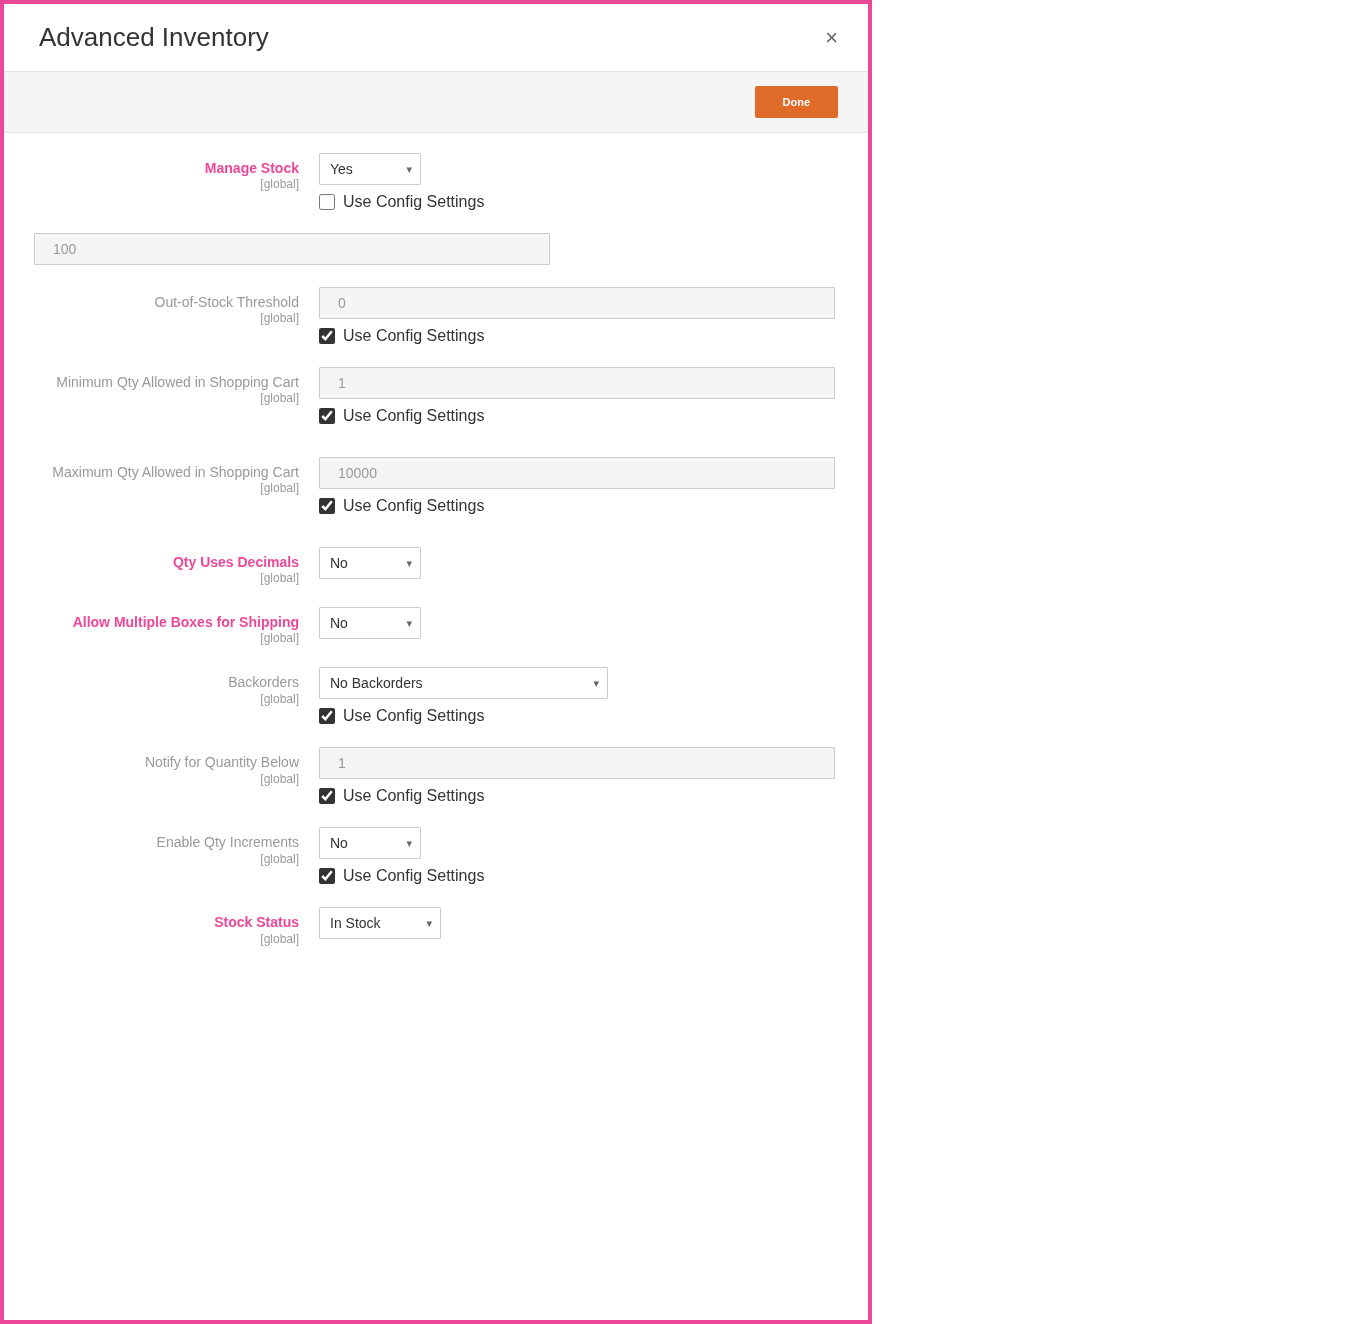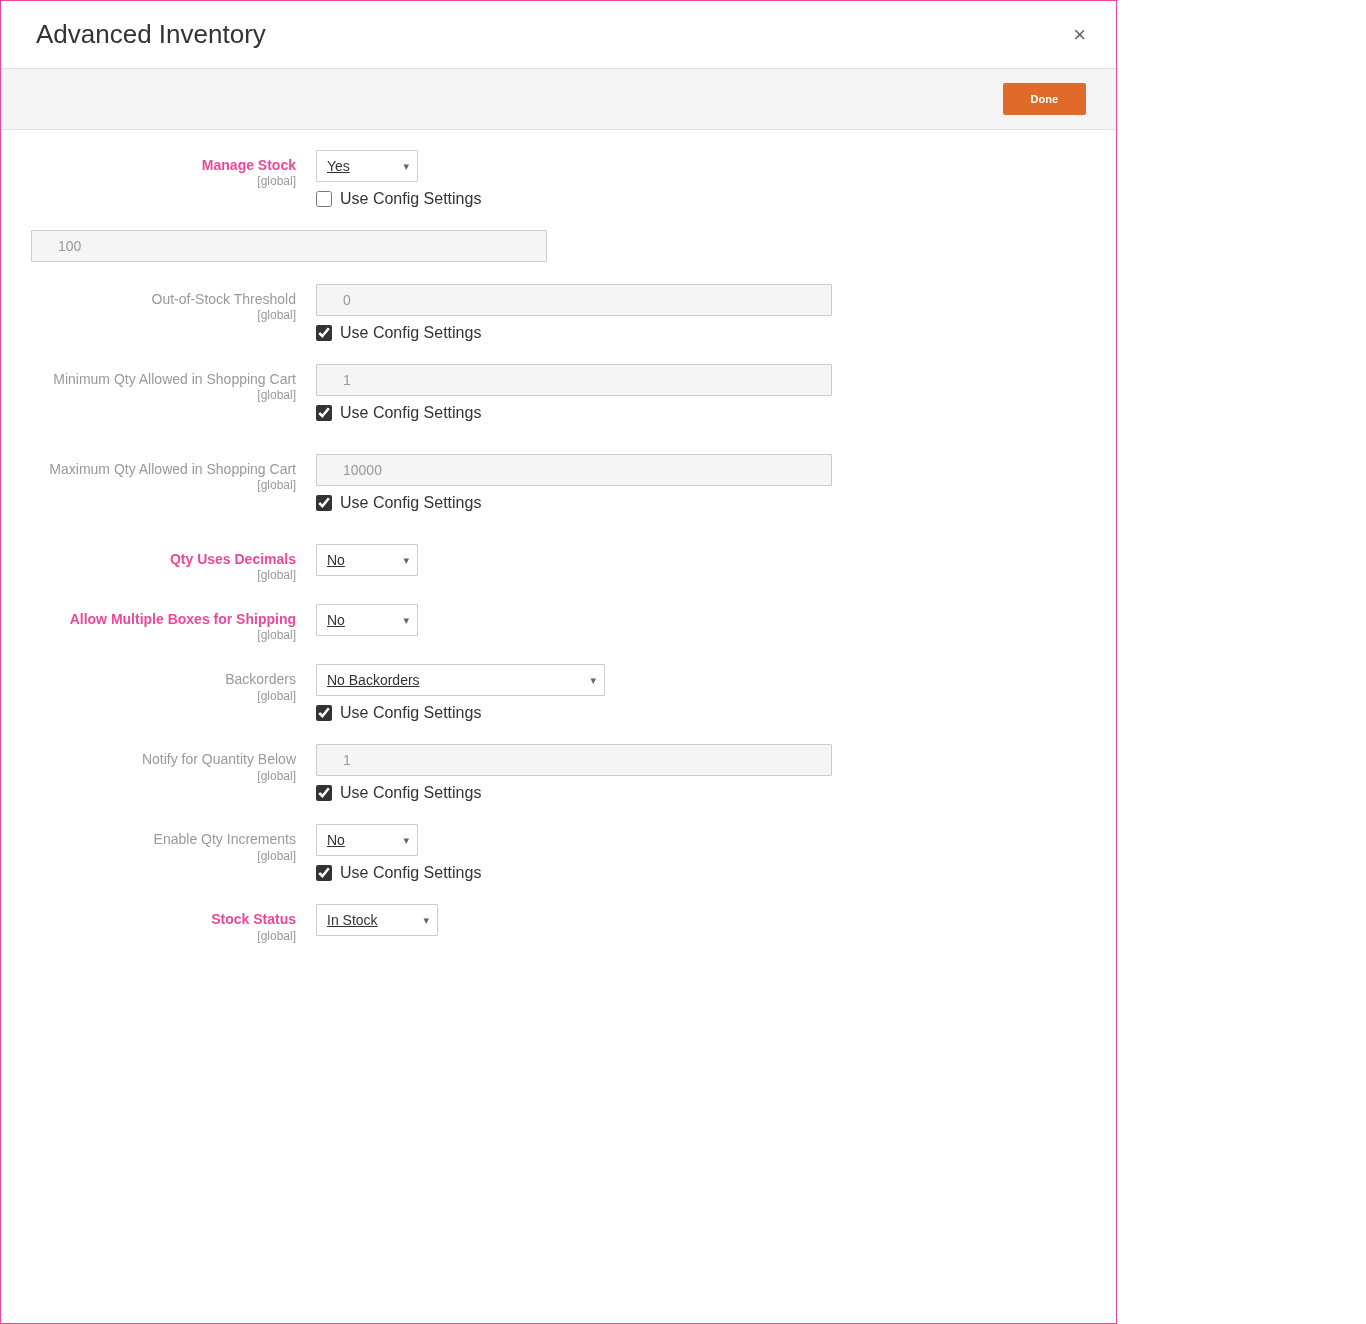--- a/index.html
+++ b/index.html
@@ -3,24 +3,24 @@
   <meta charset="utf-8">
   <style>
     * { box-sizing: border-box; margin: 0; padding: 0; }
     body {
       font-family: -apple-system, BlinkMacSystemFont, 'Segoe UI', Arial, sans-serif;
       font-size: 14px;
       background: #fff;
       color: #333;
     }
     .modal {
-      width: 1117px;
+      width: 872px;
       min-height: 1324px;
       background: #fff;
-      border: 1px solid #ec4899;
+      border: 4px solid #ec4899;
       position: relative;
     }
     .modal-header {
       display: flex;
       align-items: center;
       justify-content: space-between;
       padding: 18px 30px 18px 35px;
       border-bottom: 1px solid #e0e0e0;
     }
     .modal-title {
@@ -83,35 +83,34 @@
       font-size: 12px;
       display: block;
       text-align: right;
     }
     .form-control {
       flex: 1;
     }
     .form-control input[type="text"] {
       width: 100%;
       max-width: 516px;
-      padding: 7px 26px;
+      padding: 7px 18px;
       border: 1px solid #ccc;
       background: #f5f5f5;
       color: #999;
       font-size: 14px;
       border-radius: 1px;
     }
     .select-wrapper {
       display: inline-flex;
       align-items: center;
       border: 1px solid #ccc;
       background: #fff;
       border-radius: 1px;
       position: relative;
-      text-decoration: underline;
     }
     .select-wrapper select {
       appearance: none;
       -webkit-appearance: none;
       background: transparent;
       border: none;
       padding: 7px 32px 7px 10px;
       font-size: 14px;
       color: #333;
       cursor: pointer;

